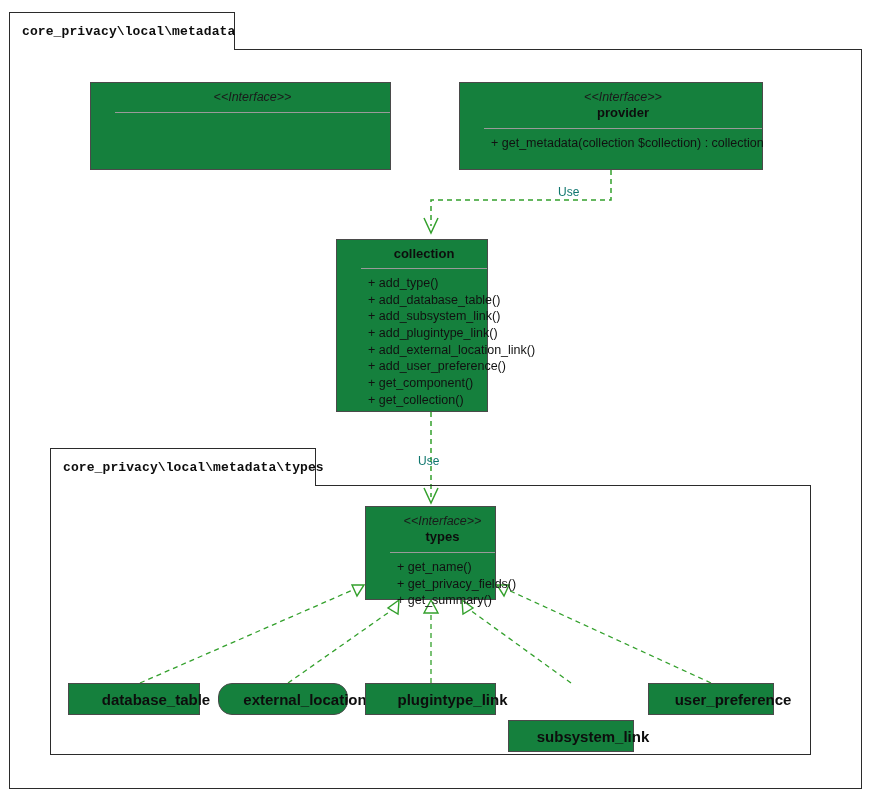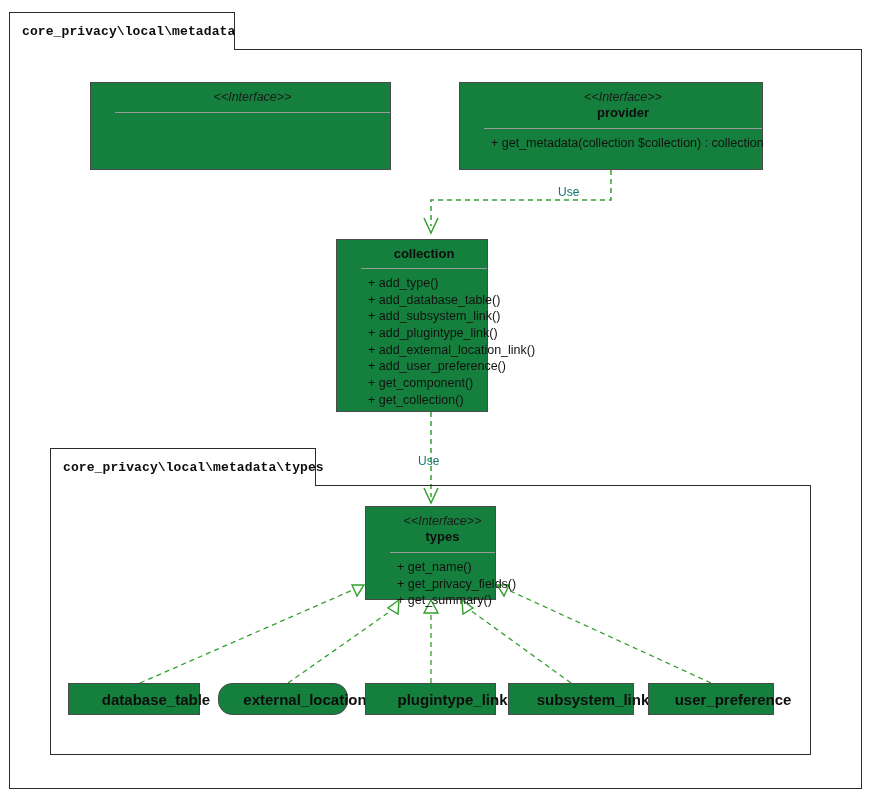--- a/index.html
+++ b/index.html
@@ -226,21 +226,21 @@
   </div>
 
   <div class="cls cls-simple" style="left:218px; top:683px; width:130px; height:32px;border-radius:14px;">
     <span class="cls-title">external_location</span>
   </div>
 
   <div class="cls cls-simple" style="left:365px; top:683px; width:131px; height:32px;">
     <span class="cls-title">plugintype_link</span>
   </div>
 
-  <div class="cls cls-simple" style="left:508px; top:683px; width:126px; height:32px;">
+  <div class="cls cls-simple" style="left:508px; top:720px; width:126px; height:32px;">
     <span class="cls-title">subsystem_link</span>
   </div>
 
   <div class="cls cls-simple" style="left:648px; top:683px; width:126px; height:32px;">
     <span class="cls-title">user_preference</span>
   </div>
 
   <div class="edge-label" style="left:558px; top:185px;">Use</div>
 
   <div class="edge-label" style="left:418px; top:454px;">Use</div>

